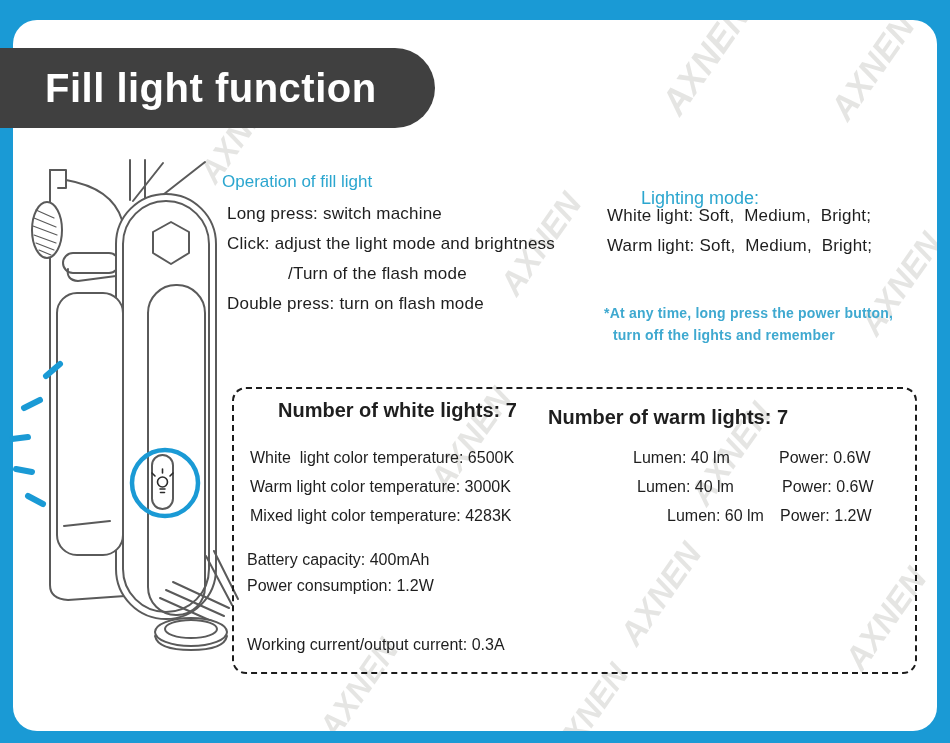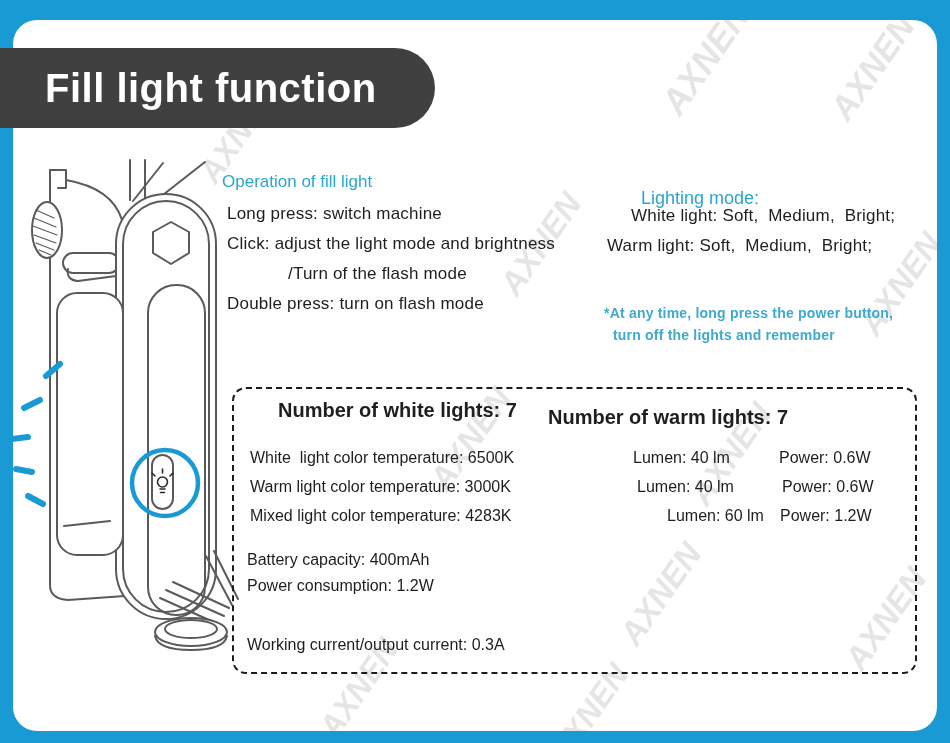--- a/index.html
+++ b/index.html
@@ -112,21 +112,21 @@
     </g>
   </svg>
 
   <span class="abs h-cyan" style="left:222px;top:172px;">Operation of fill light</span>
   <span class="abs body-txt" style="left:227px;top:204px;">Long press: switch machine</span>
   <span class="abs body-txt" style="left:227px;top:234px;">Click: adjust the light mode and brightness</span>
   <span class="abs body-txt" style="left:288px;top:264px;">/Turn of the flash mode</span>
   <span class="abs body-txt" style="left:227px;top:294px;">Double press: turn on flash mode</span>
 
   <span class="abs h-cyan" style="left:605px;top:188px;font-size:18px;margin-left:36px;">Lighting mode:</span>
-  <span class="abs body-txt" style="left:607px;top:206px;margin-left:24px;">White light: Soft,  Medium,  Bright;</span>
+  <span class="abs body-txt" style="left:607px;top:206px;">White light: Soft,  Medium,  Bright;</span>
   <span class="abs body-txt" style="left:607px;top:236px;">Warm light: Soft,  Medium,  Bright;</span>
   <span class="abs note-txt" style="left:604px;top:305px;">*At any time, long press the power button,</span>
   <span class="abs note-txt" style="left:613px;top:327px;">turn off the lights and remember</span>
 
   <div class="spec-box"></div>
 
   <span class="abs spec-head" style="left:250px;top:399px;margin-left:28px;">Number of white lights: 7</span>
   <span class="abs spec-head" style="left:540px;top:406px;margin-left:8px;">Number of warm lights: 7</span>
 
   <span class="abs spec-txt" style="left:250px;top:449px;">White  light color temperature: 6500K</span>

